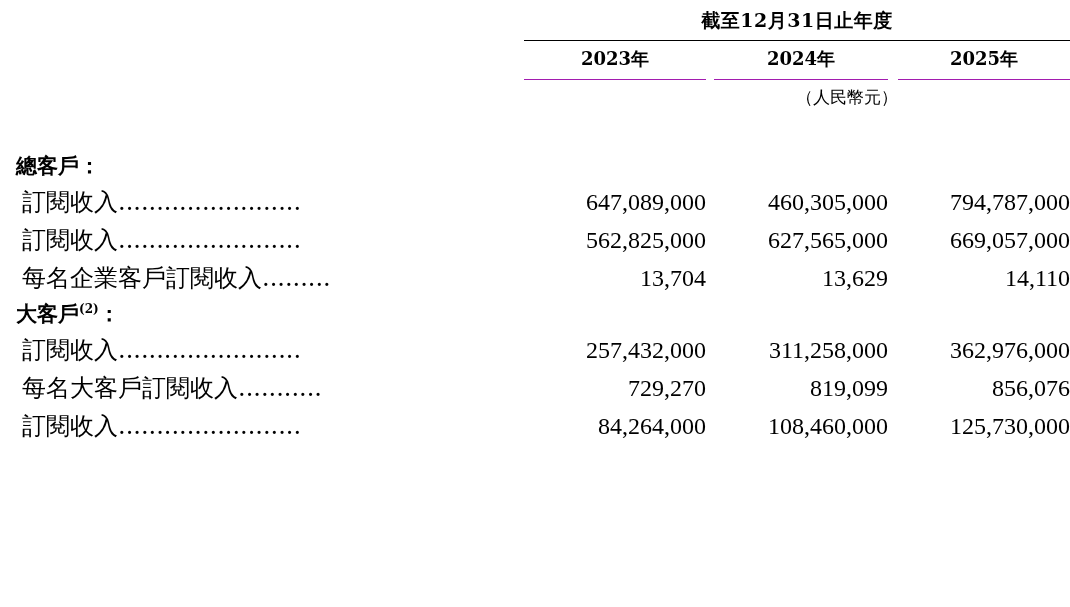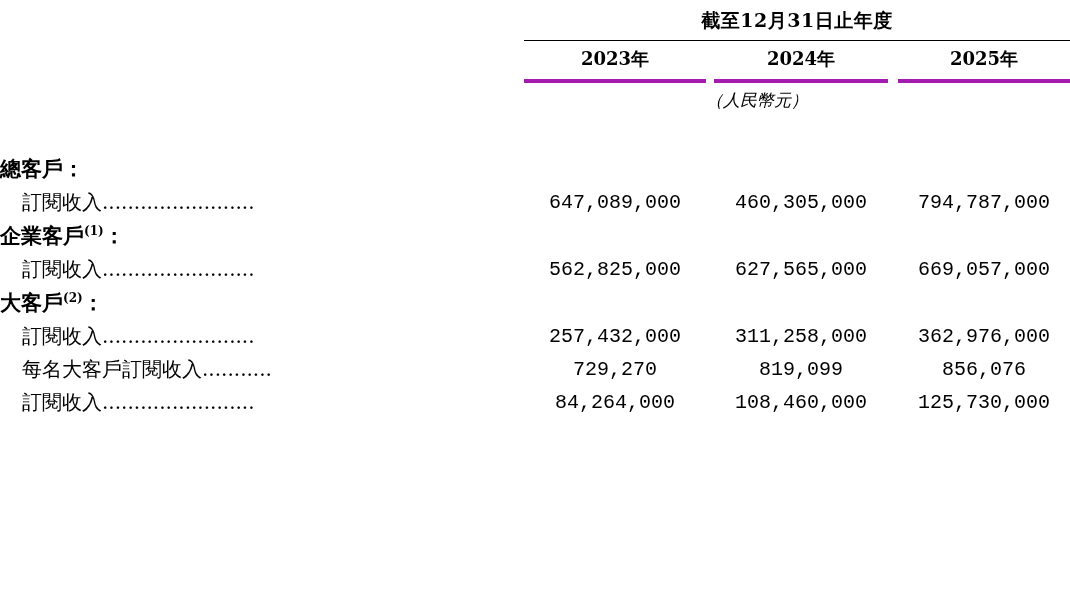--- a/index.html
+++ b/index.html
@@ -49,55 +49,54 @@
     background: #000;
     width: 100%;
   }
   .hdr-year {
     text-align: center;
     font-weight: bold;
     font-size: 18px;
     padding: 6px 0 8px 0;
   }
   .underline-cell {
-    border-bottom: 4px solid #a21caf;
+    border-bottom: 1px solid #a21caf;
   }
   .currency {
-    text-align: left;
-    font-style: italic;
+    text-align: right;
     font-size: 17px;
     padding: 6px 0 4px 0;
   }
   .spacer-row td { height: 34px; }
 
   .group-label {
     font-weight: bold;
     font-size: 21px;
-    padding: 3px 0 3px 0;
+    padding: 3px 0 3px 16px;
     white-space: nowrap;
   }
   .group-label sup {
     font-size: 12px;
     vertical-align: super;
   }
   .item-label {
-    font-size: 20px;
+    font-size: 24px;
     padding: 3px 0 3px 22px;
     white-space: nowrap;
     overflow: hidden;
   }
   .item-label .leader {
     letter-spacing: 0px;
   }
   .num {
-    text-align: center;
-    font-size: 20px;
+    text-align: right;
+    font-size: 24px;
     padding: 3px 0 3px 0;
     white-space: nowrap;
-    font-family: Liberation Mono, monospace;
+    font-family: Liberation Serif, serif;
   }
 </style>
 </head>
 <body>
 
 <div class="page">
   <table class="fin">
     <colgroup>
       <col class="c-label">
       <col class="c-y1">
@@ -142,29 +141,34 @@
       <tr>
         <td class="item-label"><span>訂閱收入</span><span class="leader">........................</span></td>
         <td class="num">647,089,000</td>
         <td></td>
         <td class="num">460,305,000</td>
         <td></td>
         <td class="num">794,787,000</td>
       </tr>
 
       <tr>
-        <td class="group-label" colspan="6"><span>企業客戶</span><sup>(1)</sup><span>：</span></td>
-      </tr>
-      <tr>
         <td class="item-label"><span>訂閱收入</span><span class="leader">........................</span></td>
         <td class="num">562,825,000</td>
         <td></td>
         <td class="num">627,565,000</td>
         <td></td>
         <td class="num">669,057,000</td>
+      </tr>
+      <tr>
+        <td class="item-label"><span>每名企業客戶訂閱收入</span><span class="leader">.........</span></td>
+        <td class="num">13,704</td>
+        <td></td>
+        <td class="num">13,629</td>
+        <td></td>
+        <td class="num">14,110</td>
       </tr>
 
       <tr>
         <td class="group-label" colspan="6"><span>大客戶</span><sup>(2)</sup><span>：</span></td>
       </tr>
       <tr>
         <td class="item-label"><span>訂閱收入</span><span class="leader">........................</span></td>
         <td class="num">257,432,000</td>
         <td></td>
         <td class="num">311,258,000</td>

